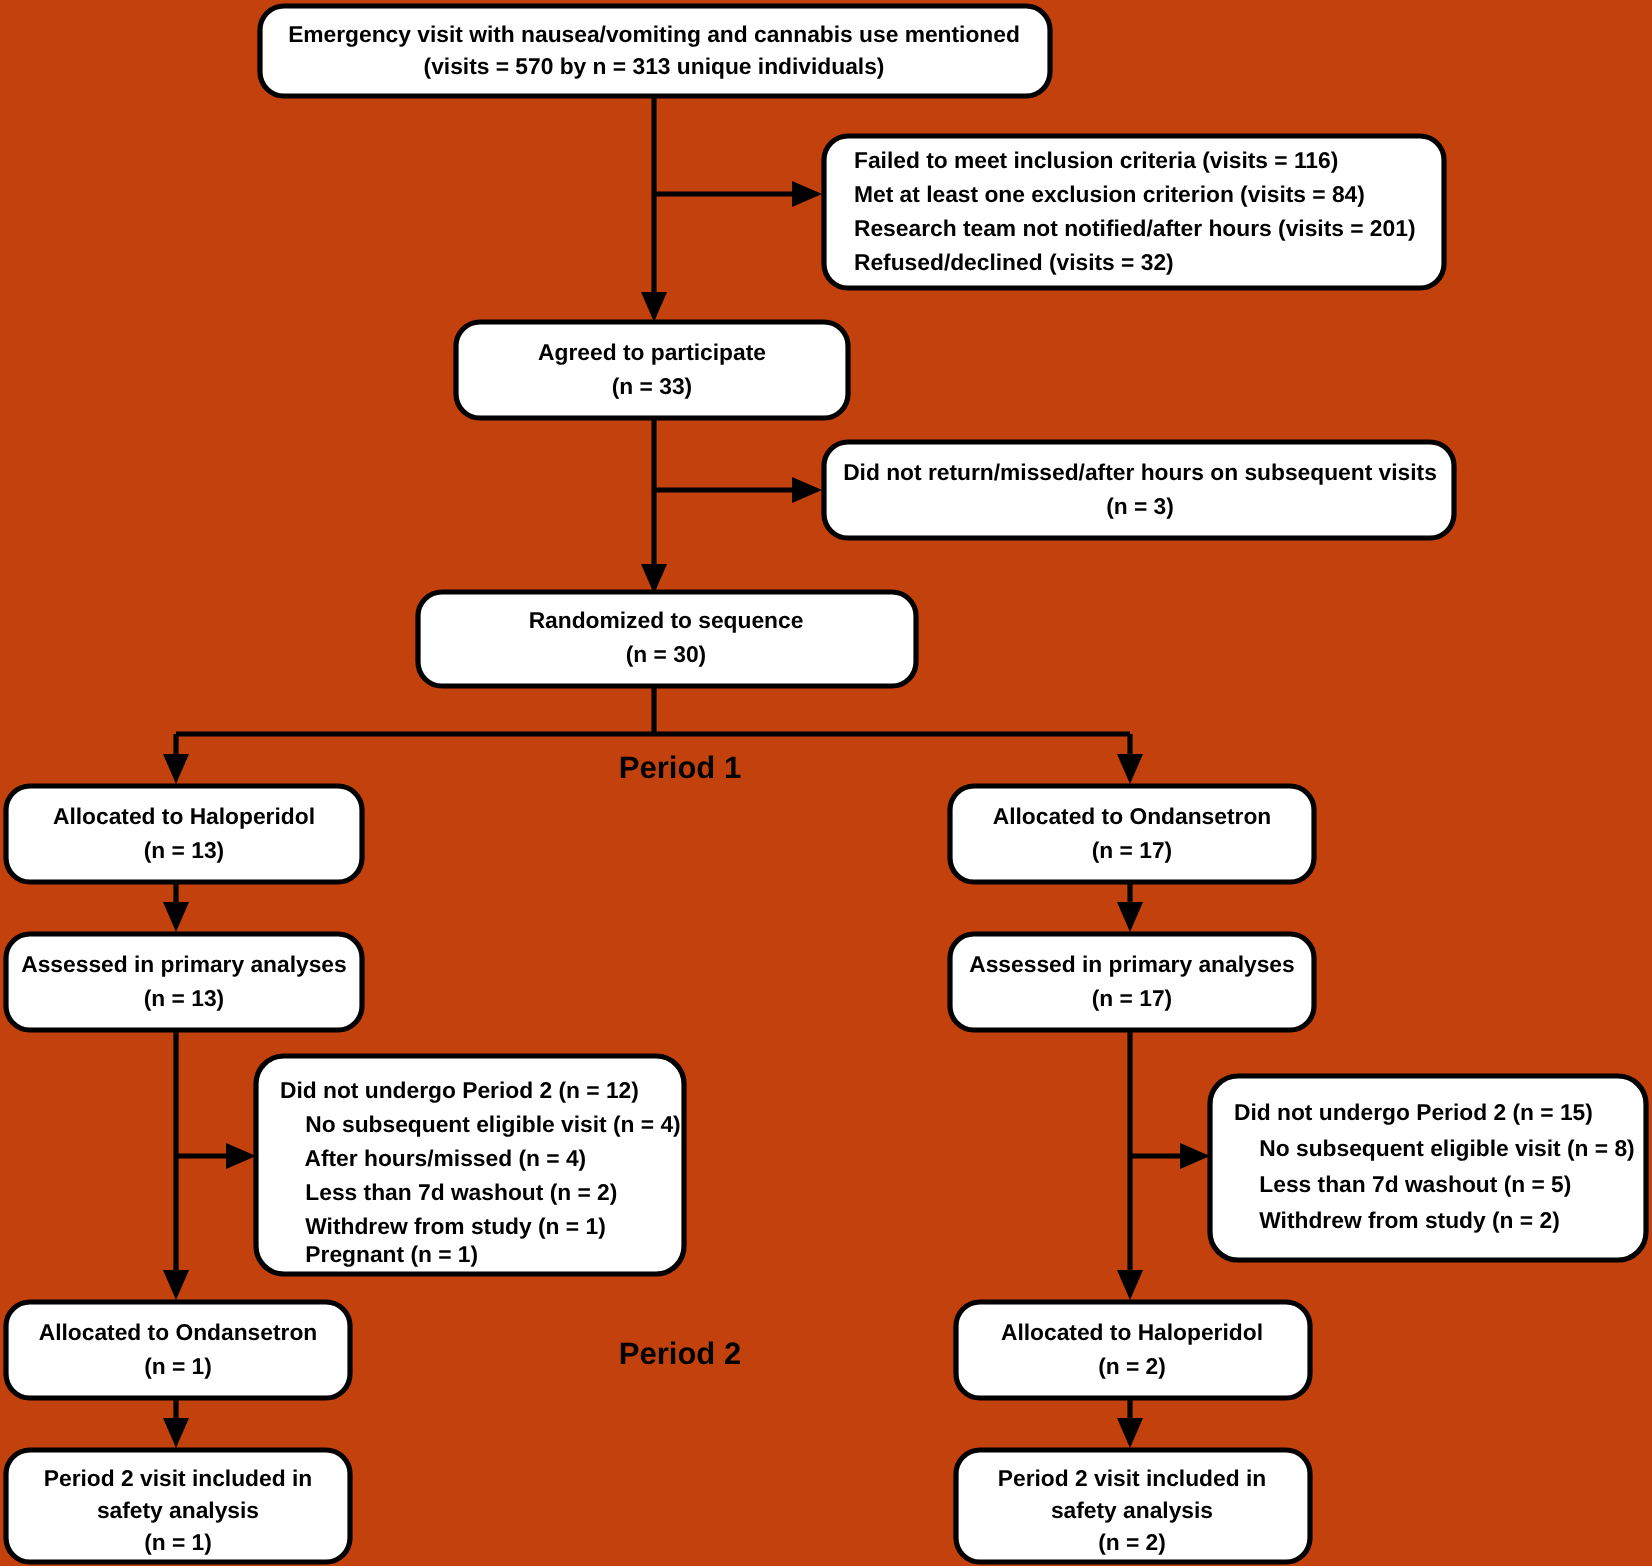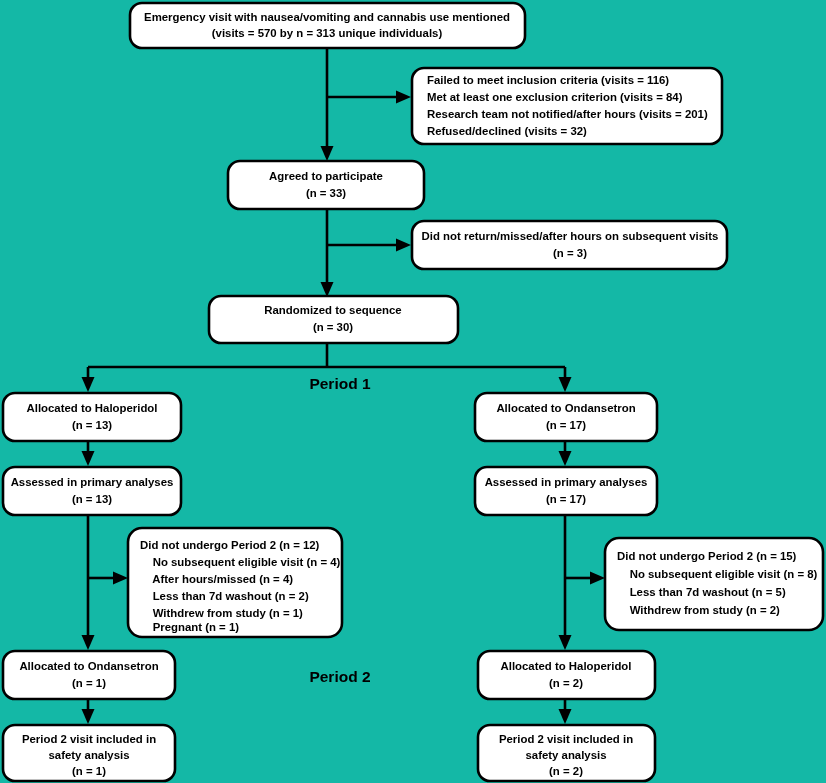--- a/index.html
+++ b/index.html
@@ -8,21 +8,21 @@
     padding: 0;
     background: #ffffff;
   }
   body {
     font-family: "Liberation Sans", sans-serif;
   }
   #diagram-root {
     position: relative;
     width: 826px;
     height: 783px;
-    background: #14b8a6;
+    background: #c2410c;
     overflow: hidden;
   }
   svg.flow {
     position: absolute;
     top: 0;
     left: 0;
     width: 826px;
     height: 783px;
   }
   .box-rect {

